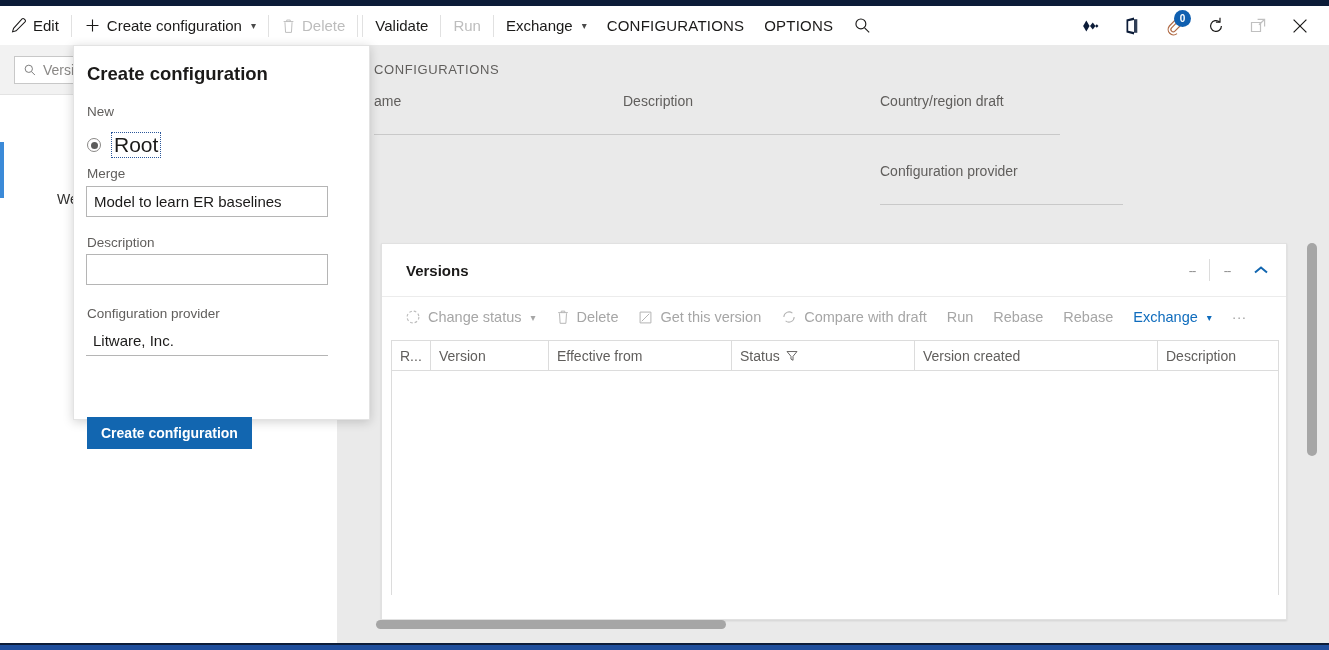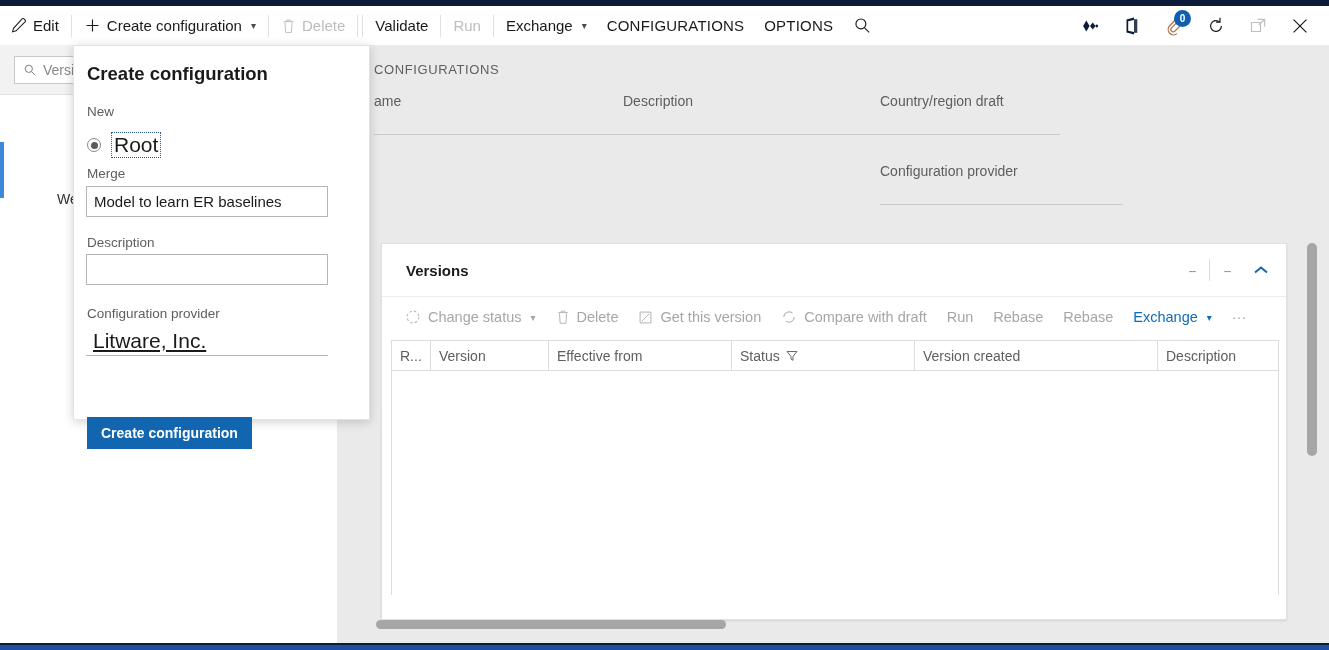--- a/index.html
+++ b/index.html
@@ -255,21 +255,21 @@
     height: 31px; width: 242px;
     display: flex; align-items: center;
     padding: 0 7px; box-sizing: border-box;
     font-size: 15px; color: #1b1a19;
   }
   .dlg-underline-field {
     width: 242px; height: 30px;
     border-bottom: 1px solid #b5b5b5;
     display: flex; align-items: center;
     padding-left: 7px; box-sizing: border-box;
-    font-size: 21px; color: #1b1a19; text-decoration: underline;
+    font-size: 15px; color: #1b1a19;
   }
   .primary-btn {
     position: absolute; left: 13px; top: 371px;
     height: 32px; padding: 0 14px;
     background: #1266b0; color: #ffffff;
     font-size: 14px; font-weight: bold;
     display: flex; align-items: center; justify-content: center;
     border: none; cursor: default;
     font-family: "Liberation Sans", sans-serif;
   }

